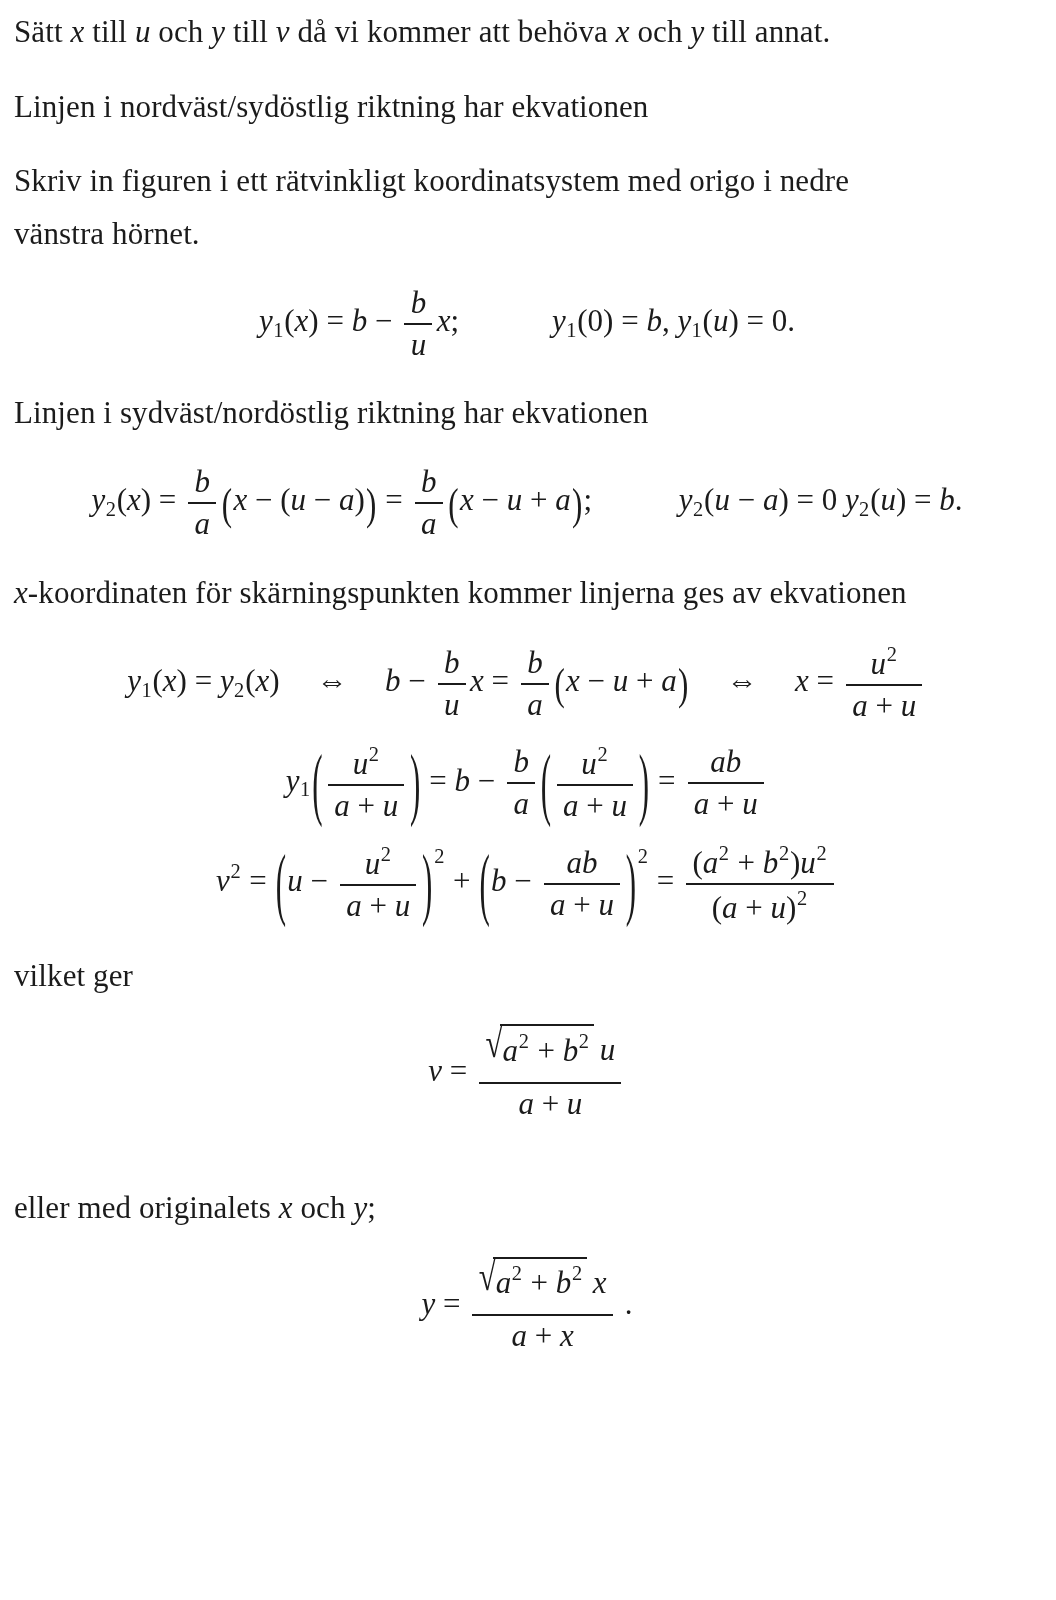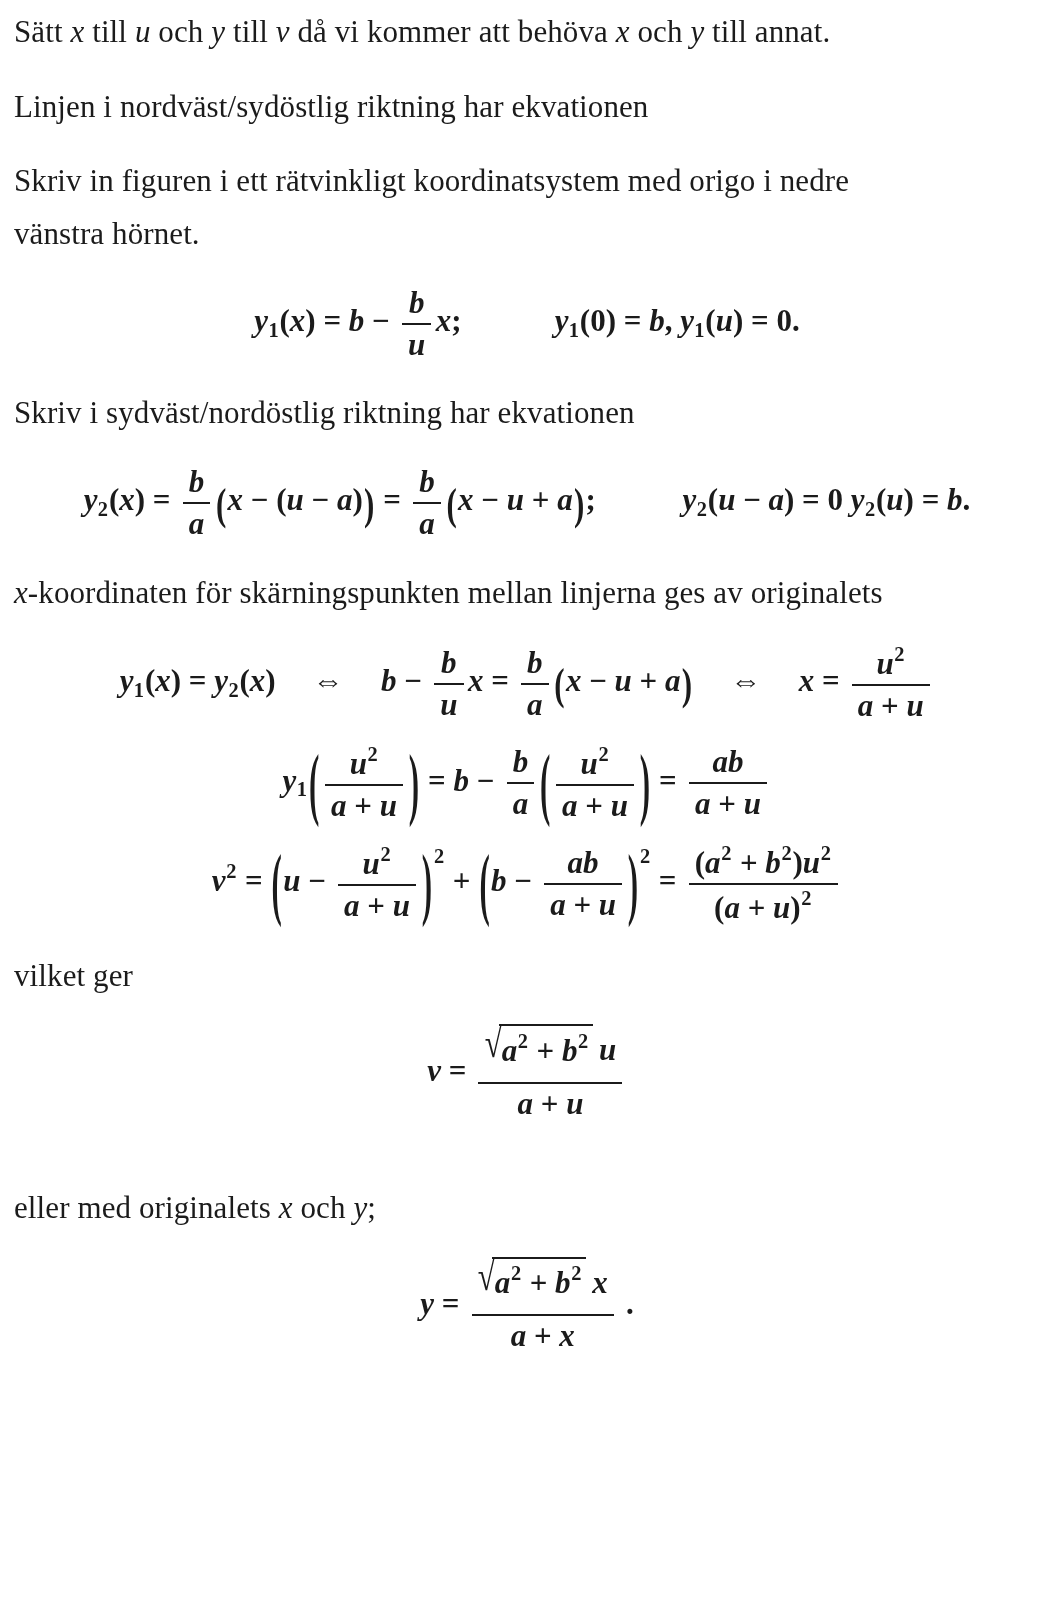--- a/index.html
+++ b/index.html
@@ -21,21 +21,20 @@
   }
   .para:first-child { margin-top: 2px; }
   .gap-top { margin-top: 58px; }
 
   
   .formula {
     margin: 14px 0;
     text-align: center;
     white-space: nowrap;
     line-height: 1.4;
-    font-weight: bold;
   }
 
   
   .mi { font-style: italic; }
   .mr { font-style: normal; }
   .msub { font-size: 0.66em; vertical-align: -0.28em; margin: 0 0.04em 0 0.02em; }
   .msup { font-size: 0.66em; vertical-align: 0.62em; margin: 0 0.04em 0 0.03em; }
   .msp  { display: inline-block; }
 
   .mfrac {
@@ -68,23 +67,23 @@
   }
 </style>
 </head>
 <body>
 
 <main class="page">
   <p class="para"><span class="mr">Sätt </span><span class="mi">x</span><span class="mr"> till </span><span class="mi">u</span><span class="mr"> och </span><span class="mi">y</span><span class="mr"> till </span><span class="mi">v</span><span class="mr"> då vi kommer att behöva </span><span class="mi">x</span><span class="mr"> och </span><span class="mi">y</span><span class="mr"> till annat.</span></p>
   <p class="para"><span class="mr">Linjen i nordväst/sydöstlig riktning har ekvationen</span></p>
   <p class="para"><span class="mr">Skriv in figuren i ett rätvinkligt koordinatsystem med origo i nedre</span><br><span class="mr">vänstra hörnet.</span></p>
   <div class="formula"><span class="mi">y</span><span class="msub">1</span><span class="mr">(</span><span class="mi">x</span><span class="mr">) = </span><span class="mi">b</span><span class="mr"> − </span><span class="mfrac"><span class="fnum"><span class="mi">b</span></span><span class="fden"><span class="mi">u</span></span></span><span class="mi">x</span><span class="mr">;</span><span class="msp" style="width: 3em;"></span><span class="mi">y</span><span class="msub">1</span><span class="mr">(0) = </span><span class="mi">b</span><span class="mr">, </span><span class="mi">y</span><span class="msub">1</span><span class="mr">(</span><span class="mi">u</span><span class="mr">) = 0.</span></div>
-  <p class="para"><span class="mr">Skriv i sydväst/nordöstlig riktning har ekvationen</span></p>
+  <p class="para"><span class="mr">Linjen i sydväst/nordöstlig riktning har ekvationen</span></p>
   <div class="formula"><span class="mi">y</span><span class="msub">2</span><span class="mr">(</span><span class="mi">x</span><span class="mr">) = </span><span class="mfrac"><span class="fnum"><span class="mi">b</span></span><span class="fden"><span class="mi">a</span></span></span><span class="mbp" style="transform: scaleY(1.45);">(</span><span class="mi">x</span><span class="mr"> − (</span><span class="mi">u</span><span class="mr"> − </span><span class="mi">a</span><span class="mr">)</span><span class="mbp" style="transform: scaleY(1.45);">)</span><span class="mr"> = </span><span class="mfrac"><span class="fnum"><span class="mi">b</span></span><span class="fden"><span class="mi">a</span></span></span><span class="mbp" style="transform: scaleY(1.45);">(</span><span class="mi">x</span><span class="mr"> − </span><span class="mi">u</span><span class="mr"> + </span><span class="mi">a</span><span class="mbp" style="transform: scaleY(1.45);">)</span><span class="mr">;</span><span class="msp" style="width: 2.8em;"></span><span class="mi">y</span><span class="msub">2</span><span class="mr">(</span><span class="mi">u</span><span class="mr"> − </span><span class="mi">a</span><span class="mr">) = 0 </span><span class="mi">y</span><span class="msub">2</span><span class="mr">(</span><span class="mi">u</span><span class="mr">) = </span><span class="mi">b</span><span class="mr">.</span></div>
-  <p class="para"><span class="mi">x</span><span class="mr">-koordinaten för skärningspunkten mellan linjerna ges av originalets</span></p>
+  <p class="para"><span class="mi">x</span><span class="mr">-koordinaten för skärningspunkten kommer linjerna ges av ekvationen</span></p>
   <div class="formula"><span class="mi">y</span><span class="msub">1</span><span class="mr">(</span><span class="mi">x</span><span class="mr">) = </span><span class="mi">y</span><span class="msub">2</span><span class="mr">(</span><span class="mi">x</span><span class="mr">)</span><span class="msp" style="width: 1.2em;"></span><span class="mr">⇔</span><span class="msp" style="width: 1.2em;"></span><span class="mi">b</span><span class="mr"> − </span><span class="mfrac"><span class="fnum"><span class="mi">b</span></span><span class="fden"><span class="mi">u</span></span></span><span class="mi">x</span><span class="mr"> = </span><span class="mfrac"><span class="fnum"><span class="mi">b</span></span><span class="fden"><span class="mi">a</span></span></span><span class="mbp" style="transform: scaleY(1.45);">(</span><span class="mi">x</span><span class="mr"> − </span><span class="mi">u</span><span class="mr"> + </span><span class="mi">a</span><span class="mbp" style="transform: scaleY(1.45);">)</span><span class="msp" style="width: 1.2em;"></span><span class="mr">⇔</span><span class="msp" style="width: 1.2em;"></span><span class="mi">x</span><span class="mr"> = </span><span class="mfrac"><span class="fnum"><span class="mi">u</span><span class="msup">2</span></span><span class="fden"><span class="mi">a</span><span class="mr"> + </span><span class="mi">u</span></span></span></div>
   <div class="formula"><span class="mi">y</span><span class="msub">1</span><span class="mbp" style="transform: scaleY(2.6);">(</span><span class="mfrac"><span class="fnum"><span class="mi">u</span><span class="msup">2</span></span><span class="fden"><span class="mi">a</span><span class="mr"> + </span><span class="mi">u</span></span></span><span class="mbp" style="transform: scaleY(2.6);">)</span><span class="mr"> = </span><span class="mi">b</span><span class="mr"> − </span><span class="mfrac"><span class="fnum"><span class="mi">b</span></span><span class="fden"><span class="mi">a</span></span></span><span class="mbp" style="transform: scaleY(2.6);">(</span><span class="mfrac"><span class="fnum"><span class="mi">u</span><span class="msup">2</span></span><span class="fden"><span class="mi">a</span><span class="mr"> + </span><span class="mi">u</span></span></span><span class="mbp" style="transform: scaleY(2.6);">)</span><span class="mr"> = </span><span class="mfrac"><span class="fnum"><span class="mi">ab</span></span><span class="fden"><span class="mi">a</span><span class="mr"> + </span><span class="mi">u</span></span></span></div>
   <div class="formula"><span class="mi">v</span><span class="msup">2</span><span class="mr"> = </span><span class="mbp" style="transform: scaleY(2.6);">(</span><span class="mi">u</span><span class="mr"> − </span><span class="mfrac"><span class="fnum"><span class="mi">u</span><span class="msup">2</span></span><span class="fden"><span class="mi">a</span><span class="mr"> + </span><span class="mi">u</span></span></span><span class="mbp" style="transform: scaleY(2.6);">)</span><span class="msup" style="vertical-align: 1.35em;">2</span><span class="mr"> + </span><span class="mbp" style="transform: scaleY(2.6);">(</span><span class="mi">b</span><span class="mr"> − </span><span class="mfrac"><span class="fnum"><span class="mi">ab</span></span><span class="fden"><span class="mi">a</span><span class="mr"> + </span><span class="mi">u</span></span></span><span class="mbp" style="transform: scaleY(2.6);">)</span><span class="msup" style="vertical-align: 1.35em;">2</span><span class="mr"> = </span><span class="mfrac"><span class="fnum"><span class="mr">(</span><span class="mi">a</span><span class="msup">2</span><span class="mr"> + </span><span class="mi">b</span><span class="msup">2</span><span class="mr">)</span><span class="mi">u</span><span class="msup">2</span></span><span class="fden"><span class="mr">(</span><span class="mi">a</span><span class="mr"> + </span><span class="mi">u</span><span class="mr">)</span><span class="msup">2</span></span></span></div>
   <p class="para"><span class="mr">vilket ger</span></p>
   <div class="formula"><span class="mi">v</span><span class="mr"> = </span><span class="mfrac"><span class="fnum"><span class="msqrt"><span class="rad">√</span><span class="radbody"><span class="mi">a</span><span class="msup">2</span><span class="mr"> + </span><span class="mi">b</span><span class="msup">2</span></span></span><span class="msp" style="width: 0.2em;"></span><span class="mi">u</span></span><span class="fden"><span class="mi">a</span><span class="mr"> + </span><span class="mi">u</span></span></span></div>
   <p class="para gap-top"><span class="mr">eller med originalets </span><span class="mi">x</span><span class="mr"> och </span><span class="mi">y</span><span class="mr">;</span></p>
   <div class="formula"><span class="mi">y</span><span class="mr"> = </span><span class="mfrac"><span class="fnum"><span class="msqrt"><span class="rad">√</span><span class="radbody"><span class="mi">a</span><span class="msup">2</span><span class="mr"> + </span><span class="mi">b</span><span class="msup">2</span></span></span><span class="msp" style="width: 0.2em;"></span><span class="mi">x</span></span><span class="fden"><span class="mi">a</span><span class="mr"> + </span><span class="mi">x</span></span></span><span class="mr"> .</span></div>
 </main>
 
 </body></html>

